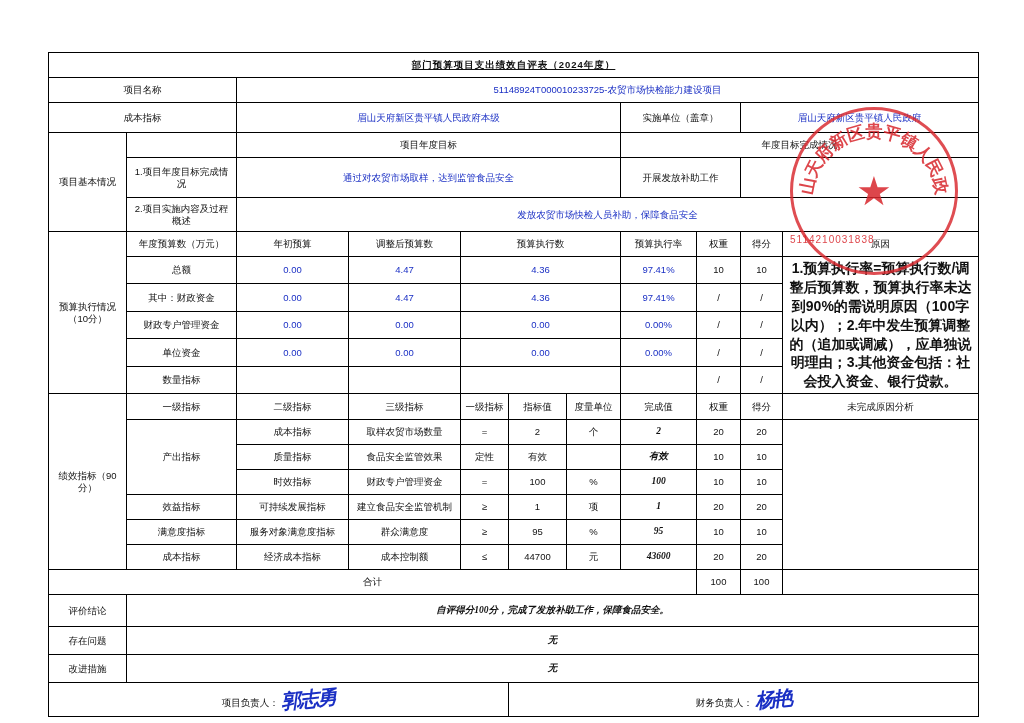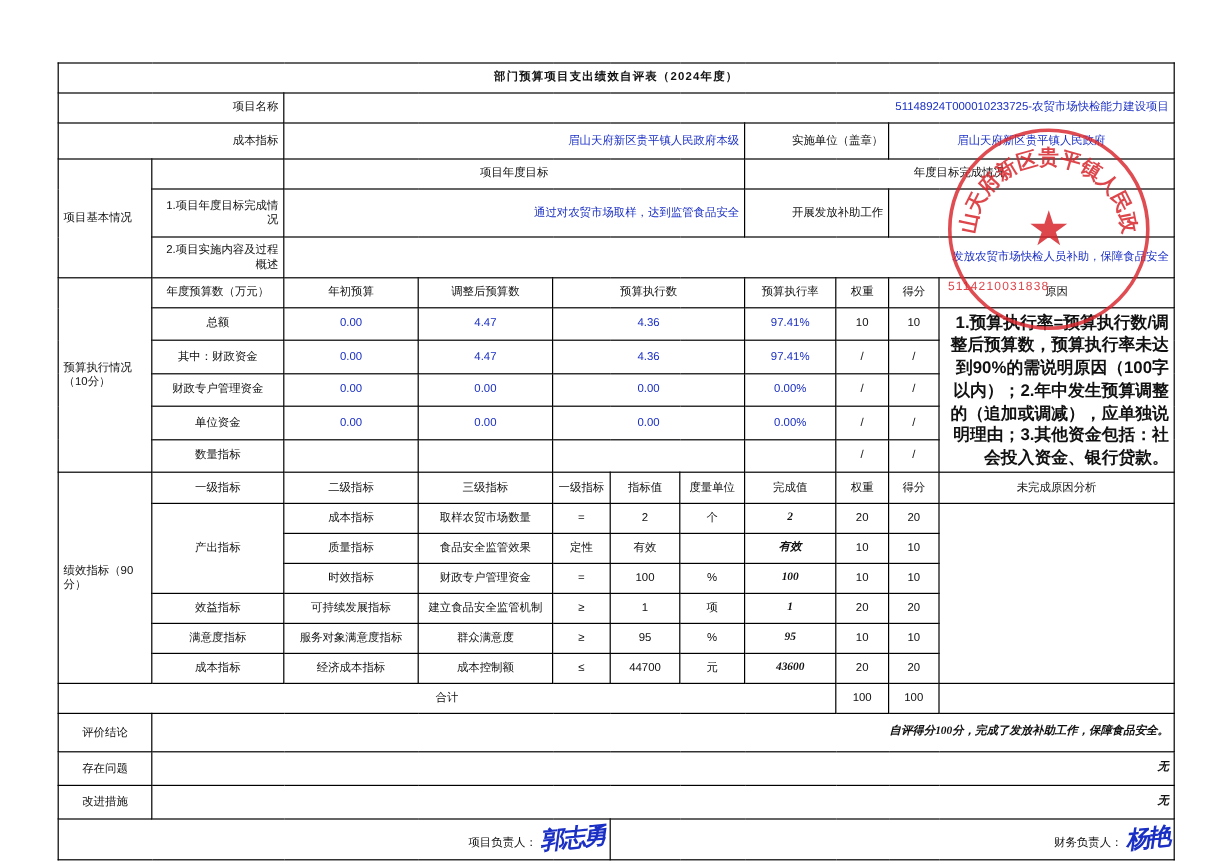--- a/index.html
+++ b/index.html
@@ -38,25 +38,27 @@
   }
   .title-cell {
     border: 1px solid #000;
     border-bottom: none;
     text-align: center;
     font-size: 17px;
     font-weight: bold;
     letter-spacing: 1px;
     padding: 14px 0 12px 0;
     height: auto;
+    text-decoration: underline;
   }
   .c { text-align: center; }
-  .l { text-align: right; }
+  .l { text-align: center; }
   .blue { color: #1a2fc4; }
   .vert {
+    text-align: center;
   }
   .small { font-size: 8.5px; }
   .tiny { font-size: 14px; line-height: 1.35; font-weight: bold; }
   .hand {
     font-family: "Liberation Serif", serif;
     font-style: italic;
     font-weight: bold;
     color: #111;
   }
   .pad6 { padding-left: 6px; }

